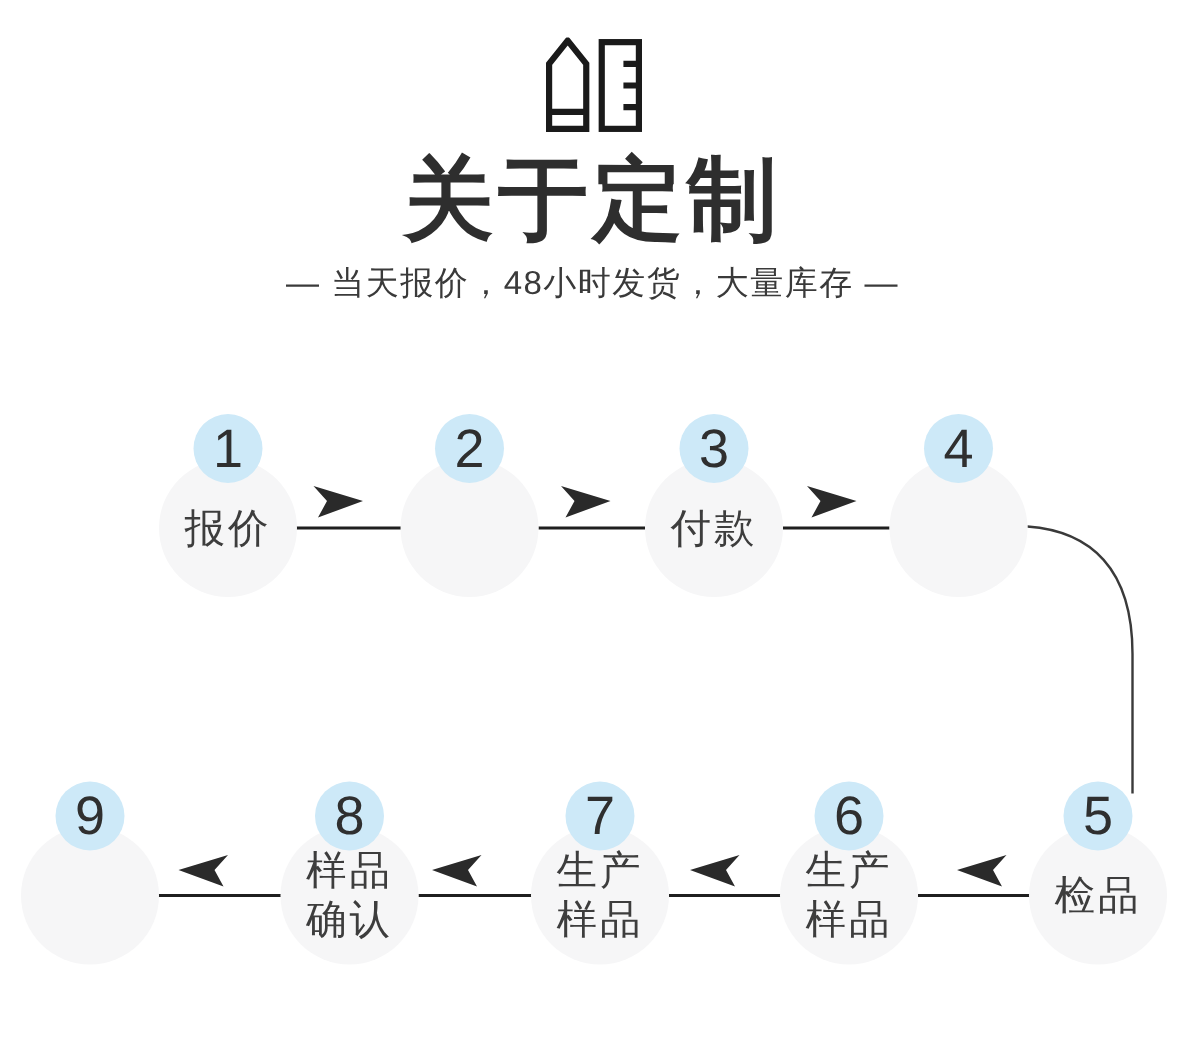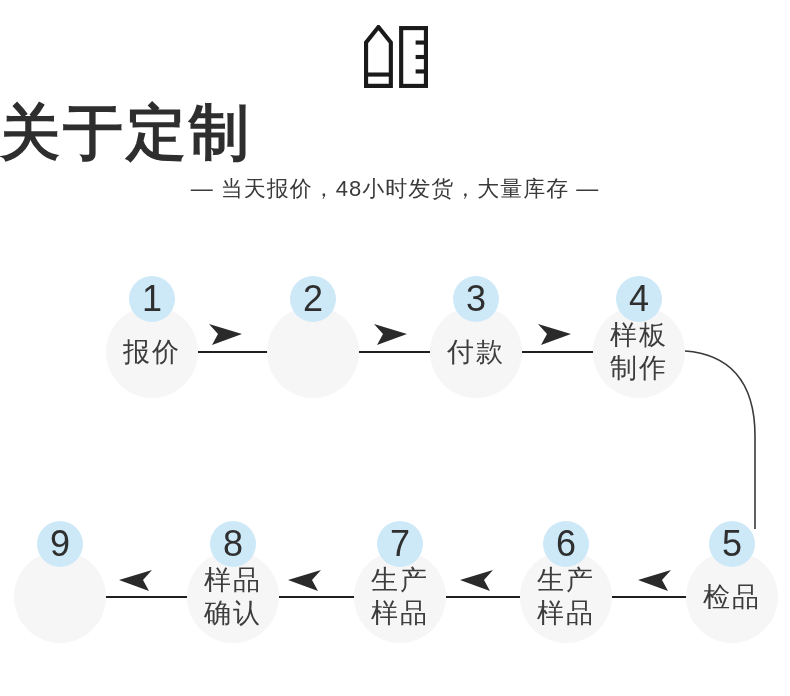--- a/index.html
+++ b/index.html
@@ -1,21 +1,21 @@
 <!DOCTYPE html>
 <html><head>
 <meta charset="utf-8">
 <style>
   html,body{margin:0;padding:0;background:#ffffff;}
   body{font-family:"Liberation Sans","DejaVu Sans",sans-serif;}
   .canvas{position:relative;width:790px;height:696px;background:#ffffff;overflow:hidden;margin:0 auto;}
 
   
   .hdr-icon{position:absolute;left:364px;top:25px;width:64px;height:64px;}
-  .page-title{position:absolute;left:0;top:99px;width:100%;
+  .page-title{position:absolute;left:0;top:99px;width:100%;text-align:center;
     font-size:60px;line-height:68px;font-weight:700;color:#2e2e2e;letter-spacing:3px;}
   .page-subtitle{position:absolute;left:0;top:175px;width:100%;text-align:center;
     font-size:22px;line-height:27px;color:#3a3a3a;letter-spacing:1px;}
 
   
   .connectors{position:absolute;left:0;top:0;z-index:0;}
 
   
   .step{position:absolute;width:92px;height:92px;border-radius:50%;background:#f6f6f7;
     display:flex;align-items:center;justify-content:center;z-index:1;}
@@ -76,22 +76,20 @@
   </div>
   <div class="step s2">
     <div class="badge">2</div>
   </div>
   <div class="step s3">
     <div class="badge">3</div>
     <div class="label">付款</div>
   </div>
   <div class="step s4">
     <div class="badge">4</div>
-    <div class="label">样板
-制作</div>
   </div>
   <div class="step s5">
     <div class="badge">5</div>
     <div class="label">检品</div>
   </div>
   <div class="step s6">
     <div class="badge">6</div>
     <div class="label">生产
 样品</div>
   </div>

